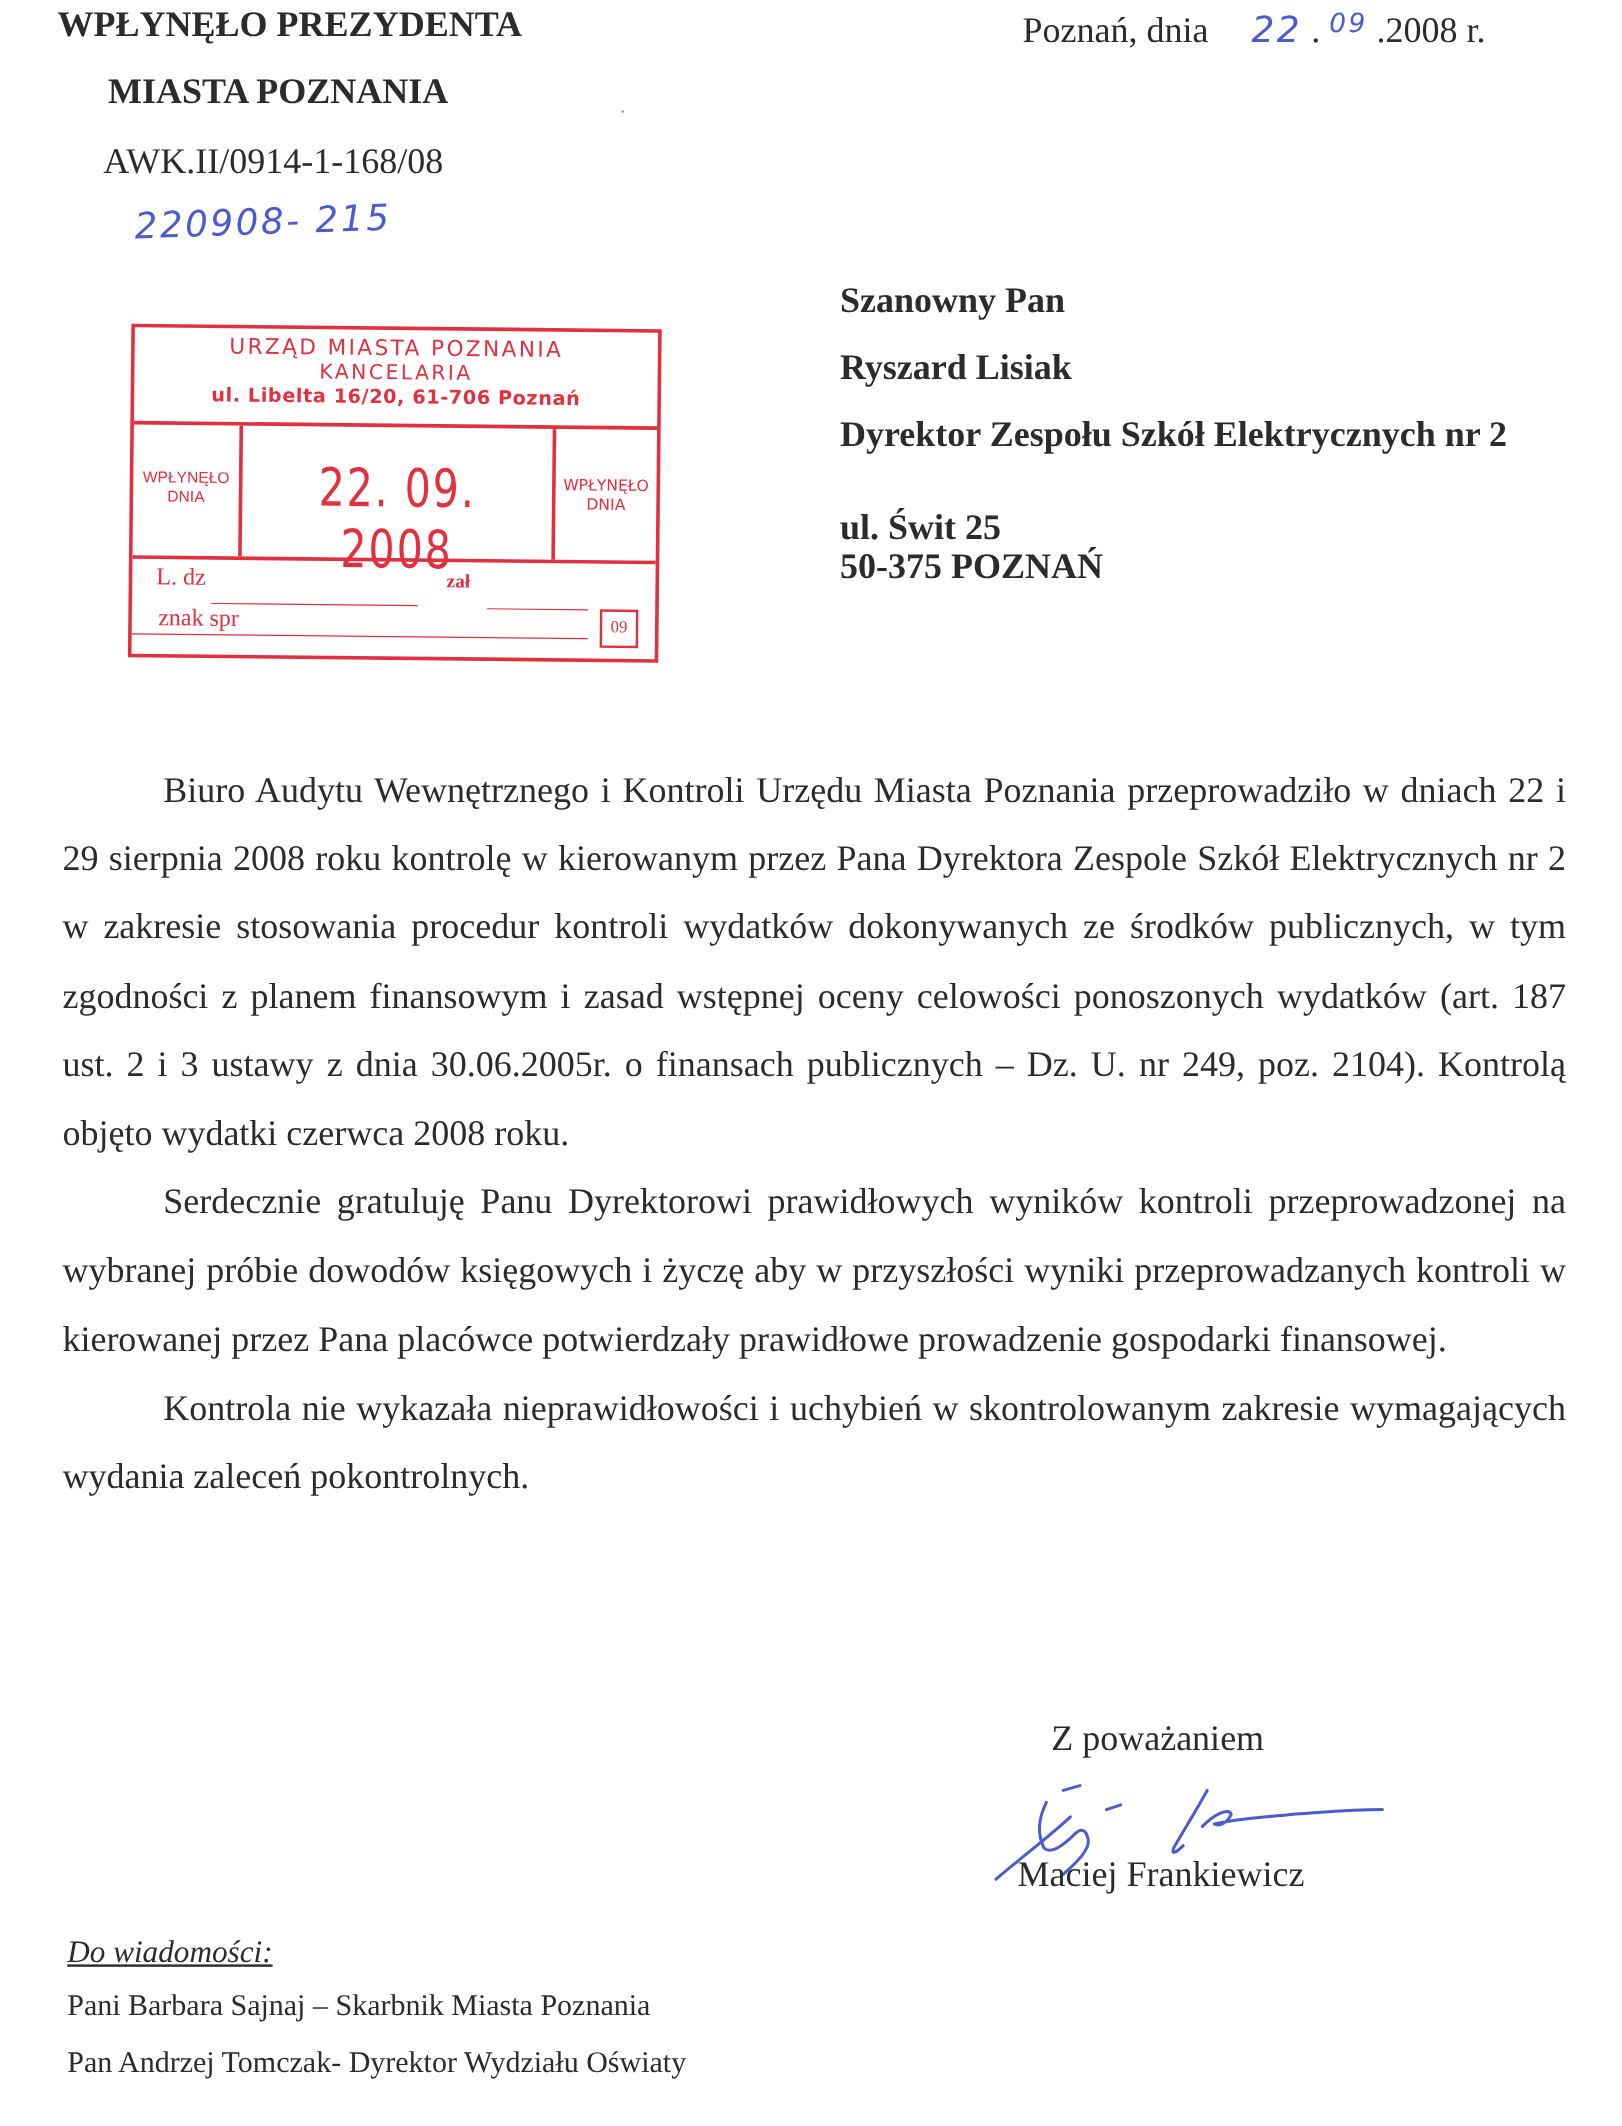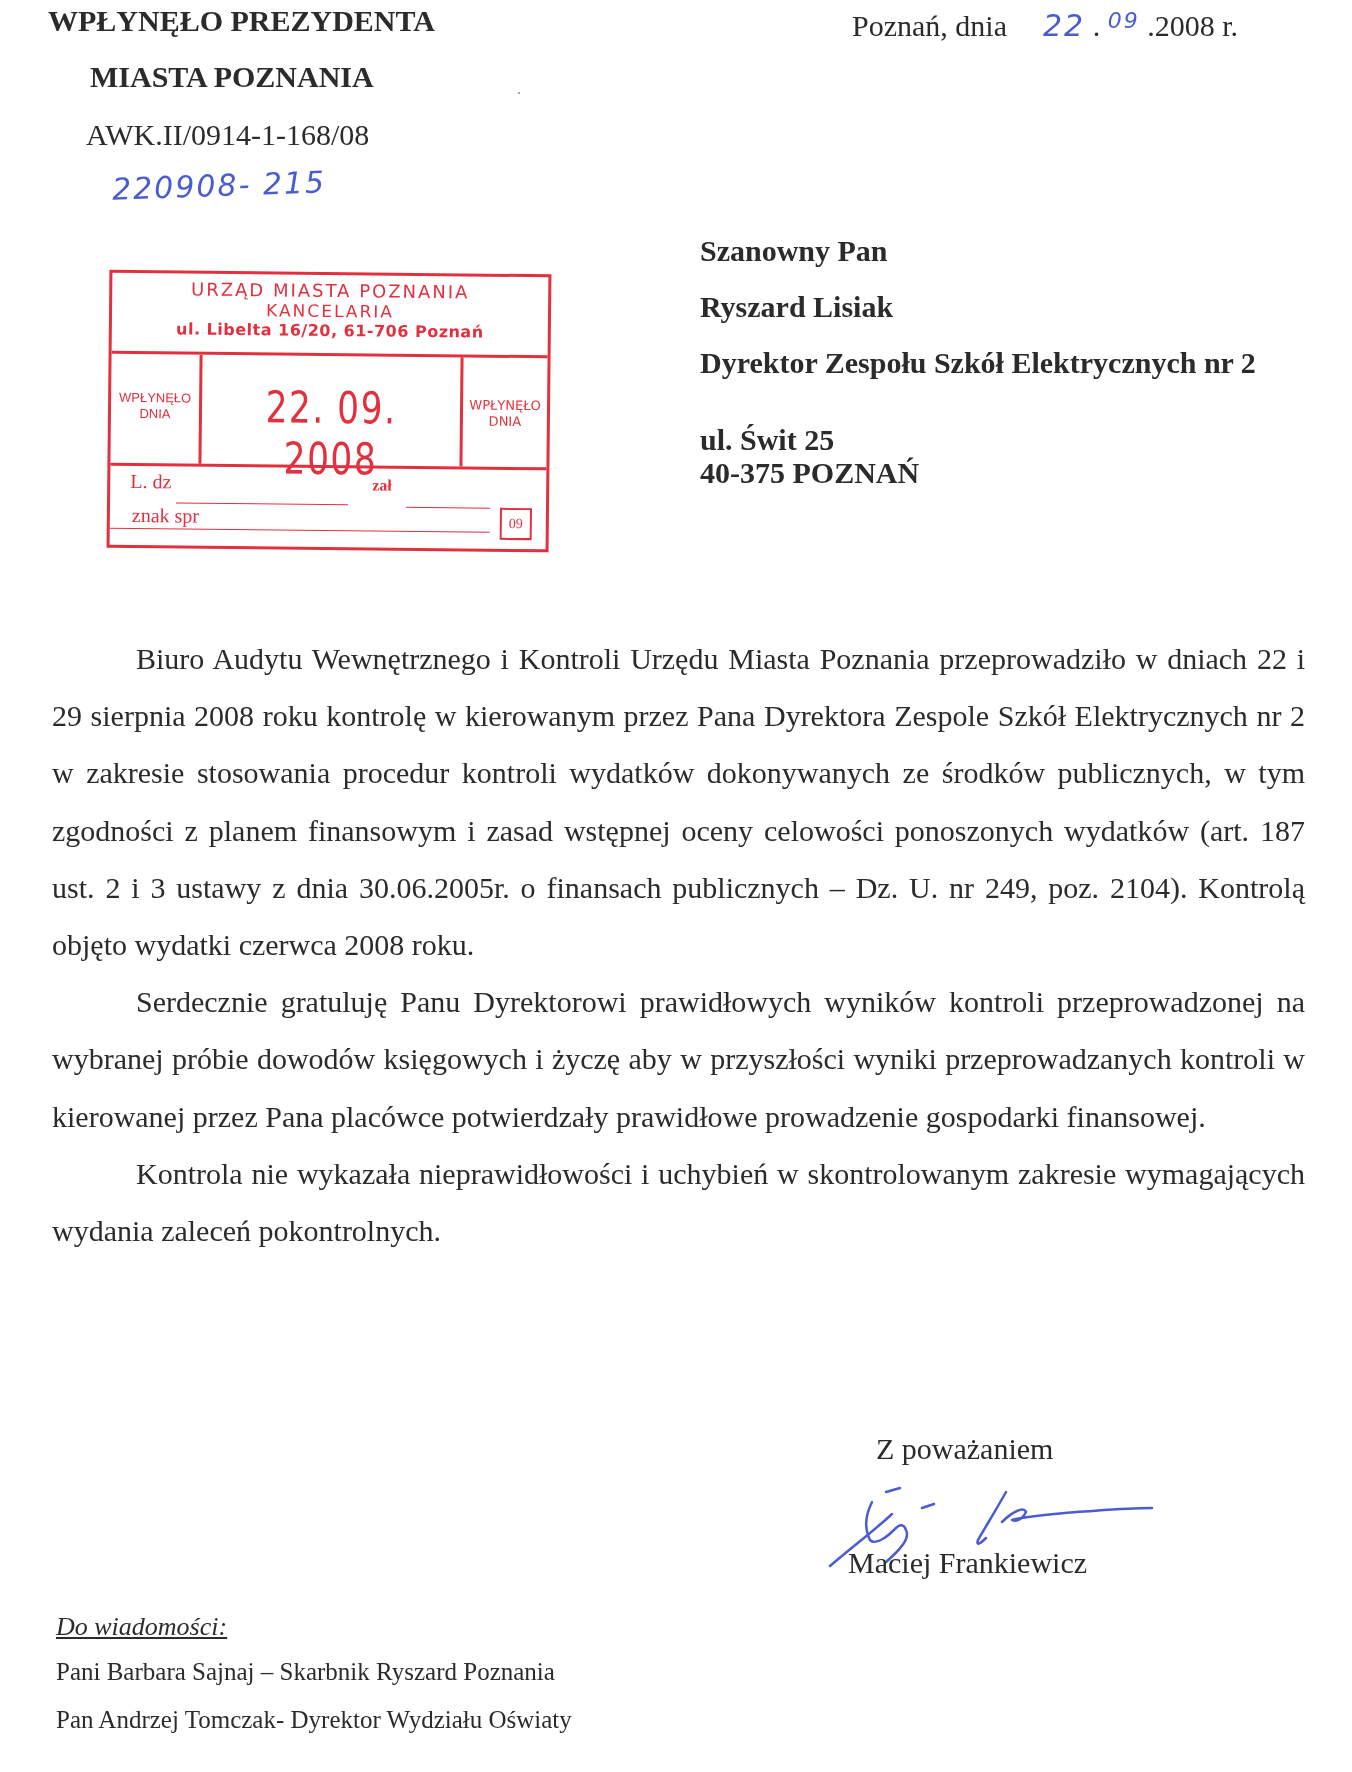--- a/index.html
+++ b/index.html
@@ -111,21 +111,21 @@
     <span class="znak">znak spr</span>
     <div class="znak-line"></div>
     <div class="box09">09</div>
   </div>
 </div>
 
 <div class="abs addr" id="addr-0">Szanowny Pan</div>
 <div class="abs addr" id="addr-1">Ryszard Lisiak</div>
 <div class="abs addr" id="addr-2">Dyrektor Zespołu Szkół Elektrycznych nr 2</div>
 <div class="abs addr" id="addr-3">ul. Świt  25</div>
-<div class="abs addr" id="addr-4">40-375 POZNAŃ</div>
+<div class="abs addr" id="addr-4">50-375 POZNAŃ</div>
 
 <div id="body">
   <p class="indent">Biuro Audytu Wewnętrznego i Kontroli Urzędu Miasta Poznania przeprowadziło w dniach 22 i 29 sierpnia 2008 roku kontrolę w kierowanym przez Pana Dyrektora Zespole Szkół Elektrycznych nr 2 w zakresie stosowania procedur kontroli wydatków dokonywanych ze środków publicznych, w tym zgodności z planem finansowym i zasad wstępnej oceny celowości ponoszonych wydatków (art. 187 ust. 2 i 3 ustawy z dnia 30.06.2005r. o finansach publicznych – Dz. U. nr 249, poz. 2104). Kontrolą objęto wydatki czerwca  2008 roku.</p>
   <p class="indent">Serdecznie gratuluję Panu  Dyrektorowi prawidłowych wyników kontroli przeprowadzonej  na wybranej próbie dowodów księgowych i życzę aby w przyszłości wyniki przeprowadzanych kontroli w kierowanej przez Pana placówce  potwierdzały prawidłowe prowadzenie gospodarki finansowej.</p>
   <p class="indent">Kontrola  nie wykazała nieprawidłowości i uchybień  w skontrolowanym zakresie wymagających wydania zaleceń pokontrolnych.</p>
 </div>
 
 <div class="abs" id="closing">Z poważaniem</div>
 <svg id="signature" viewBox="0 0 330 90">
   <g fill="none" stroke="#4b5bd0" stroke-width="2.5" stroke-linecap="round" stroke-linejoin="round">
@@ -133,14 +133,14 @@
     <path d="M46 18 C 40 30, 38 44, 44 56 C 50 62, 62 52, 70 44 C 74 40, 78 40, 80 46 C 84 54, 76 64, 60 78"></path>
     <path d="M60 8 L 74 4"></path>
     <path d="M96 24 L 108 20"></path>
     <path d="M180 8 C 170 26, 160 42, 152 56 C 150 62, 154 60, 160 54"></path>
     <path d="M176 38 C 186 28, 198 22, 200 28 C 196 36, 190 38, 186 36 C 200 32, 230 30, 250 28 C 280 26, 300 24, 326 24"></path>
   </g>
 </svg>
 <div class="abs" id="signer">Maciej Frankiewicz</div>
 
 <div class="abs" id="cc-head">Do wiadomości:</div>
-<div class="abs" id="cc-0">Pani Barbara Sajnaj – Skarbnik Ryszard Poznania</div>
+<div class="abs" id="cc-0">Pani Barbara Sajnaj – Skarbnik Miasta Poznania</div>
 <div class="abs" id="cc-1">Pan Andrzej Tomczak- Dyrektor Wydziału Oświaty</div>
 
 </body></html>

